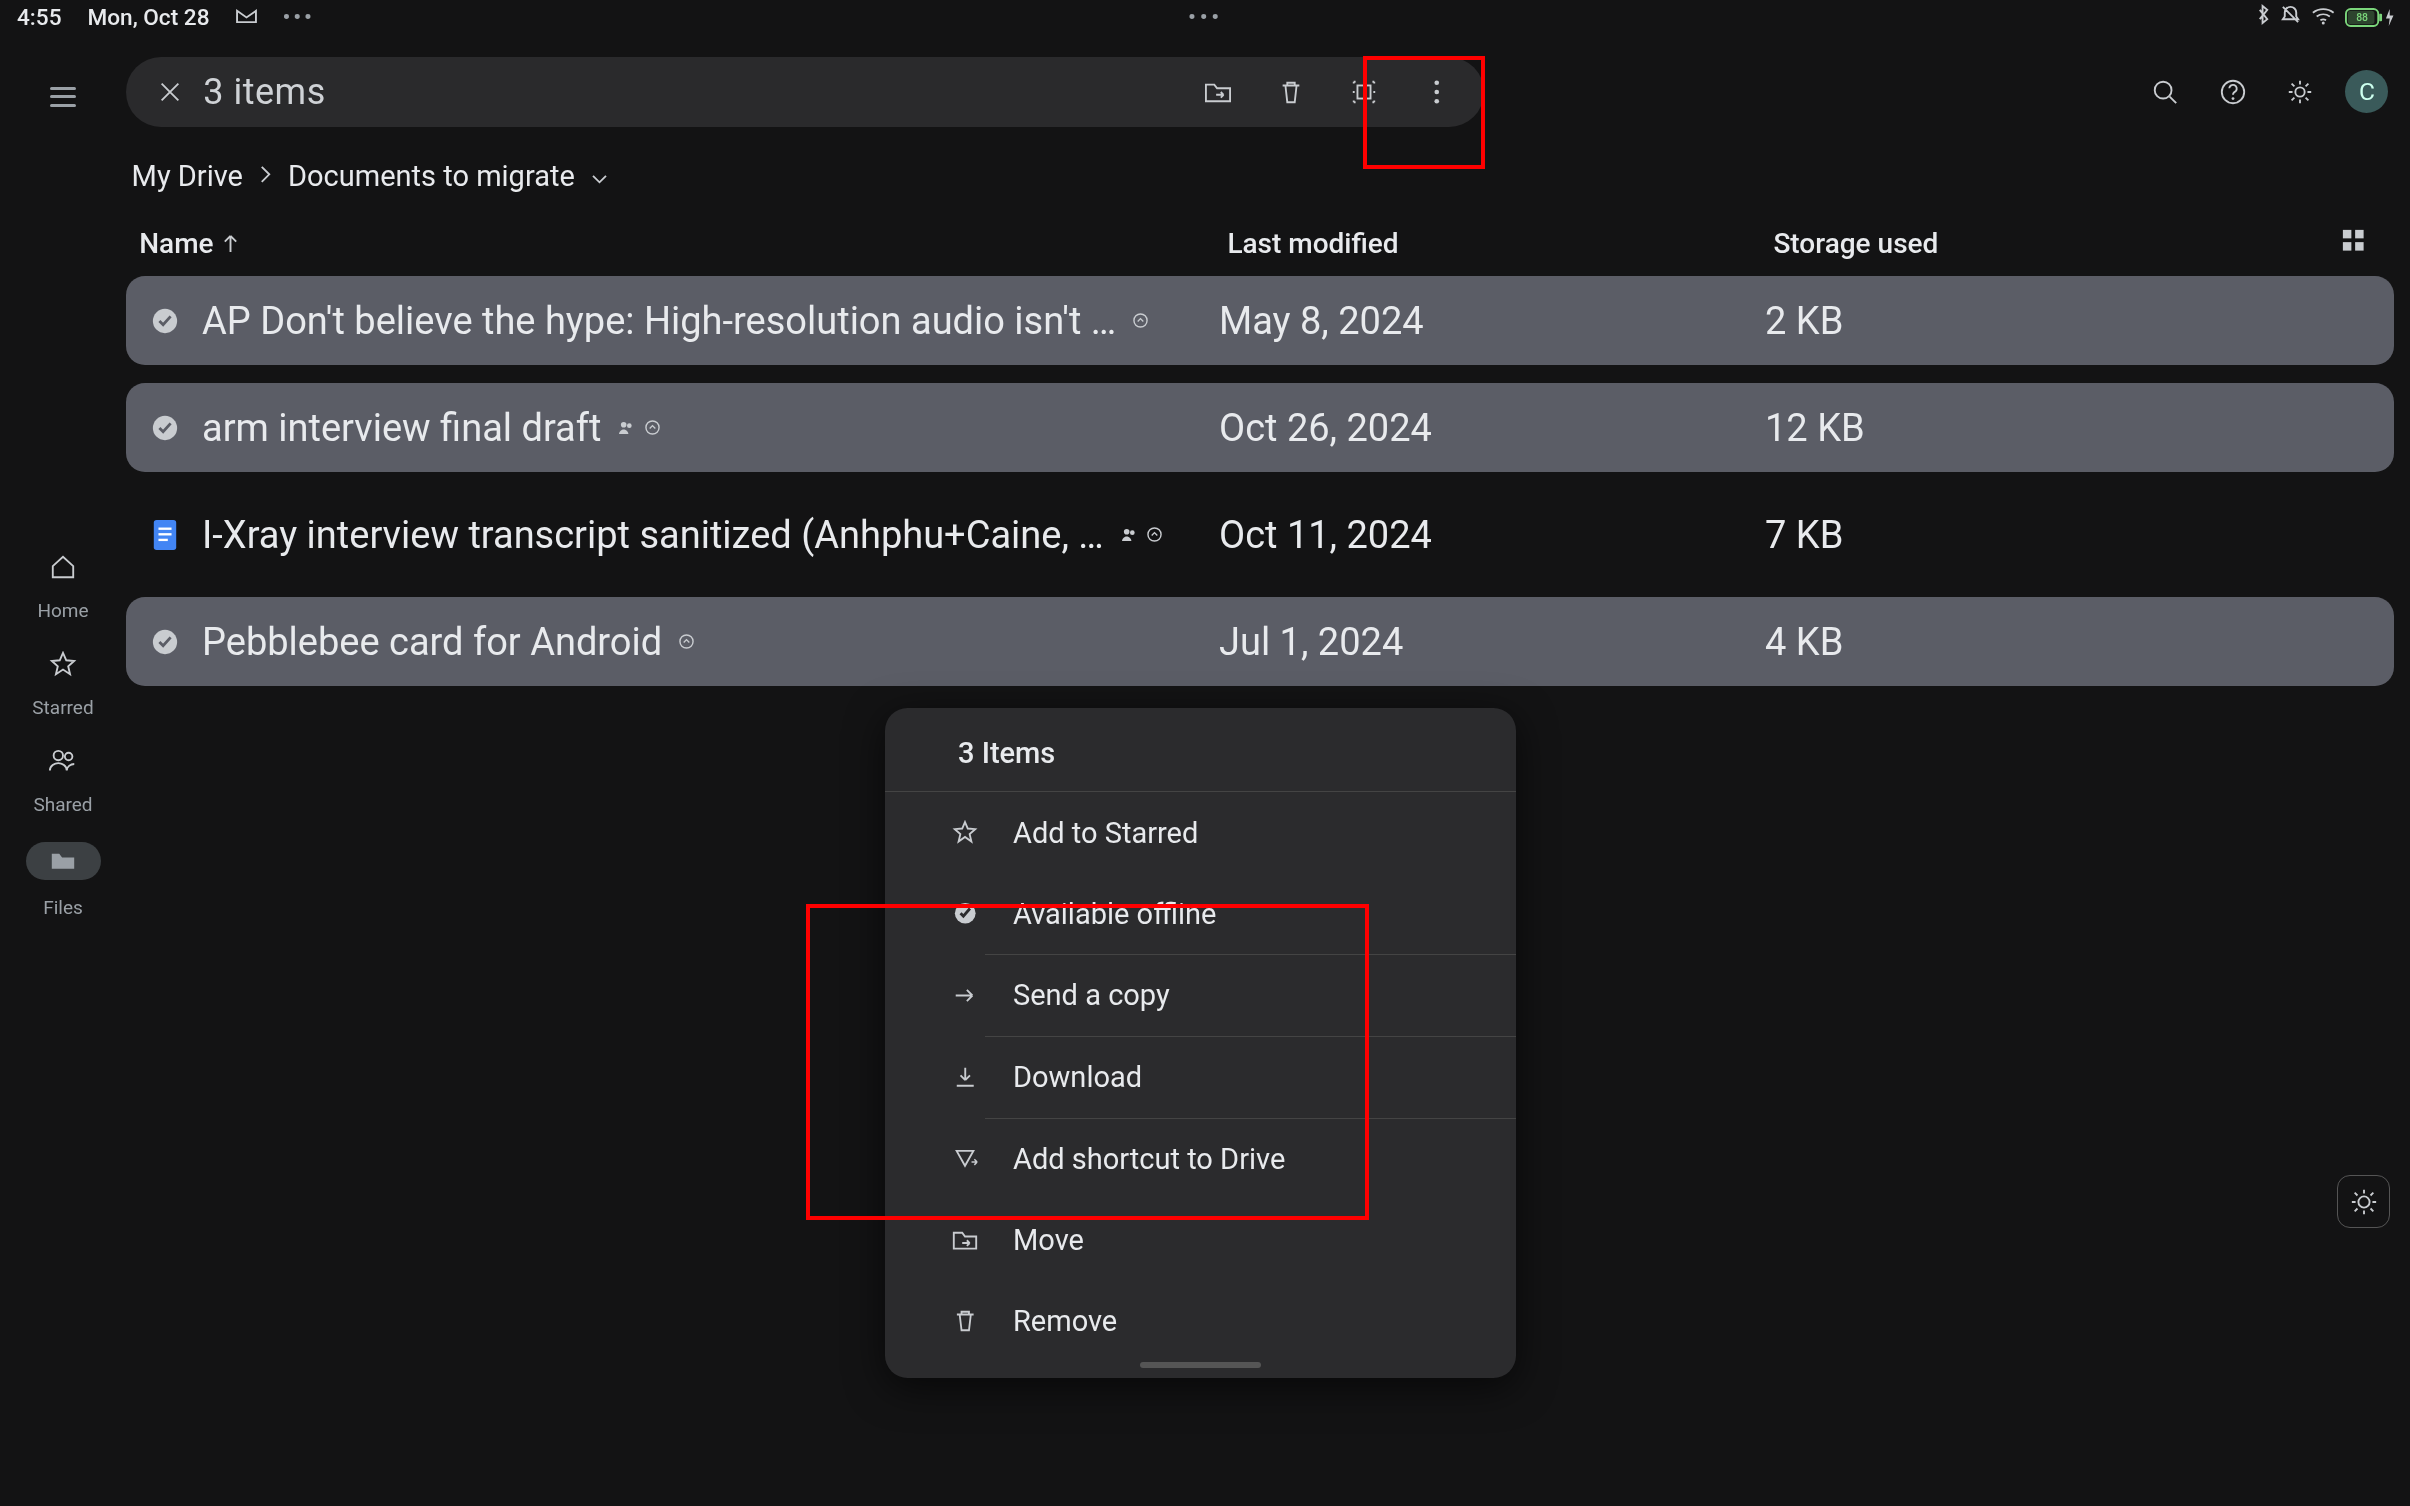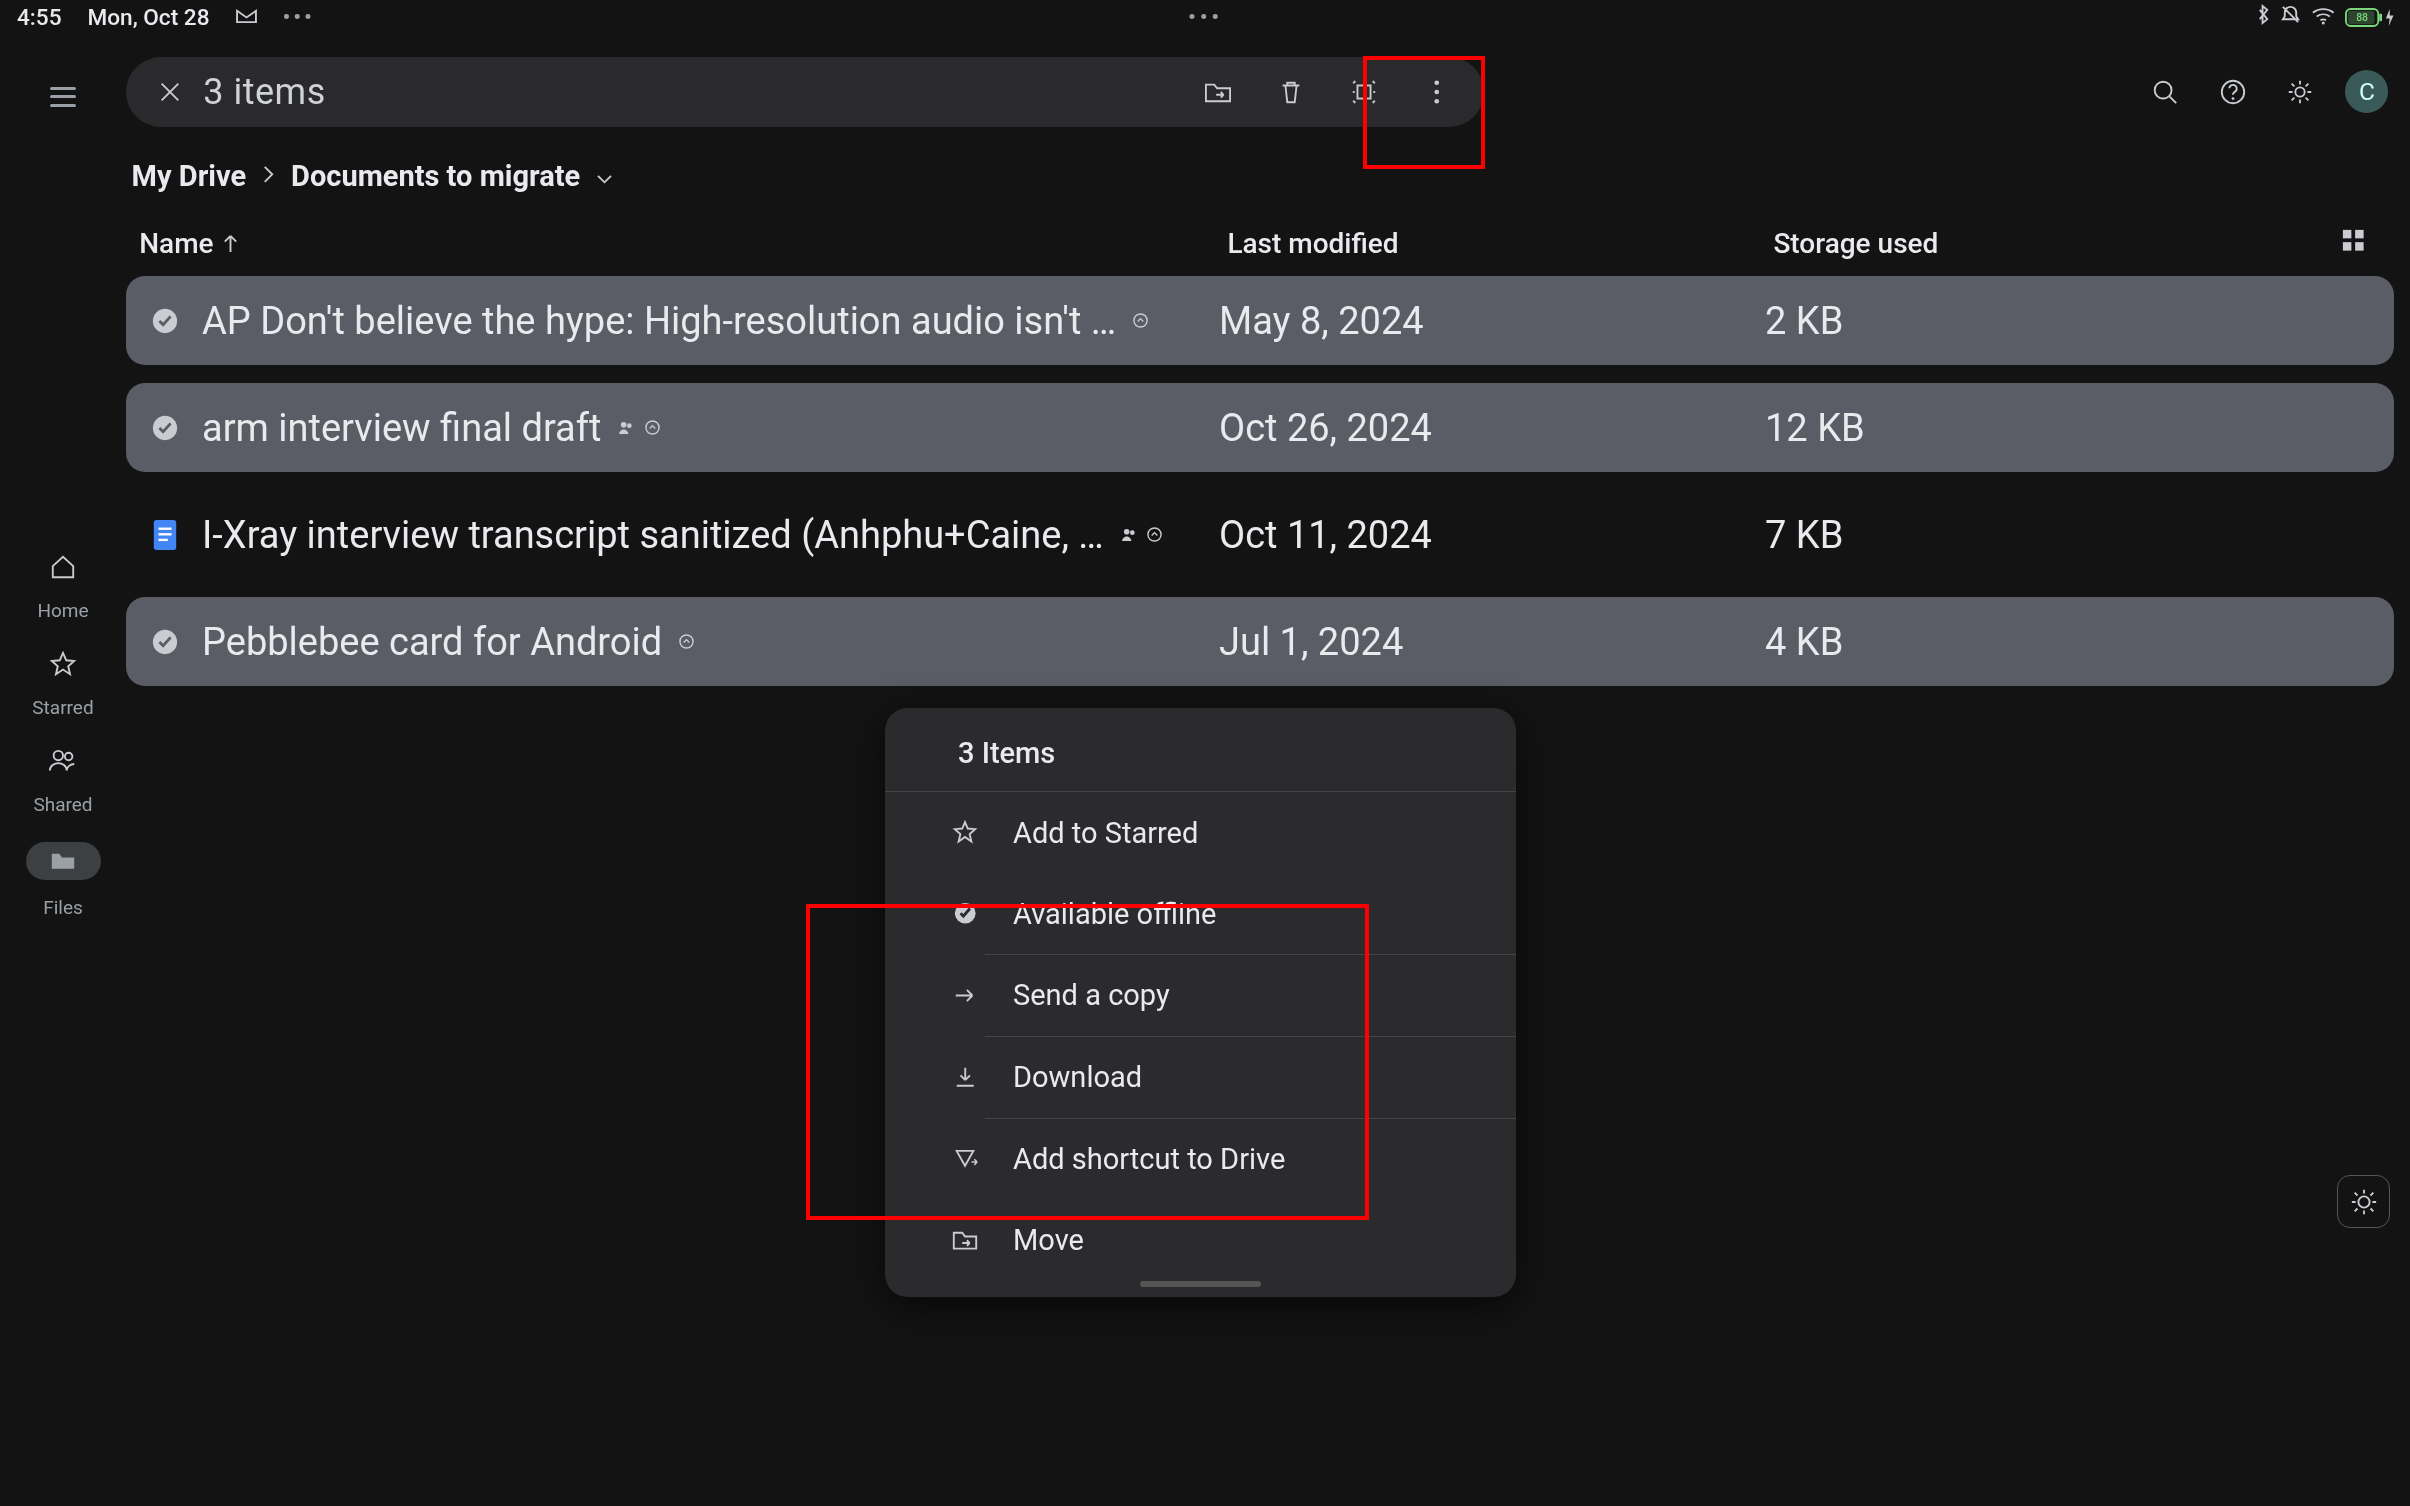--- a/index.html
+++ b/index.html
@@ -25,21 +25,21 @@
 
     .toolbar { display:flex; align-items:center; gap:17px; margin-top:22.6px; }
     .sel-bar { background:#2a2a2c; border-radius:45px; height:70px; flex:1; max-width:1358px; display:flex; align-items:center; padding:0 11.3px 0 21px; }
     .sel-bar .close { width:45px; height:45px; display:flex; align-items:center; justify-content:center; }
     .sel-title { font-size:36px; color:#cfd2d6; margin-left:11.3px; flex:1; font-weight:400; letter-spacing:0.5px; }
     .sel-actions { display:flex; gap:28px; margin-right:13px; }
     .icon-btn { width:45px; height:45px; display:flex; align-items:center; justify-content:center; border-radius:50%; }
     .right-actions { display:flex; gap:22.6px; margin-left:auto; align-items:center; margin-right:5.6px; }
     .avatar { width:43px; height:43px; border-radius:50%; background:#3a5a5a; color:#cfe; display:flex; align-items:center; justify-content:center; font-size:24.5px; }
 
-    .breadcrumb { display:flex; align-items:flex-start; gap:15px; color:#e8eaed; font-size:29px; margin:32px 0 21px 5.6px; font-weight:700; }
+    .breadcrumb { display:flex; align-items:flex-start; gap:15px; color:#e8eaed; font-size:29px; margin:32px 0 21px 5.6px; font-weight:400; }
     .breadcrumb .chev { color:#9aa0a6; }
 
     .col-headers { display:flex; align-items:flex-start; padding:13px 9.4px 13px 9.4px; color:#e8eaed; font-size:28px; font-weight:500; }
     .col-name { width:1092px; padding-left:3.8px; display:flex; align-items:center; gap:7.5px; }
     .col-mod { width:546px; }
     .col-size { flex:1; }
     .grid-toggle { margin-left:auto; margin-right:19px; }
 
     .rows { display:flex; flex-direction:column; gap:18px; margin-top:3.8px; }
     .row { display:flex; align-items:center; height:89px; border-radius:19px; padding-left:21px; font-size:38px; color:#e8eaed; }
@@ -391,20 +391,28 @@
       </div>
       <div class="menu-item">
         <span class="icon-slot">
           <svg width="28" height="24.5" viewBox="0 0 30 26">
             <path d="M3 5h9l3 4h12v13H3z" class="stroke"></path>
             <path d="M12 16h8m0 0l-3-3m3 3l-3 3" class="stroke"></path>
           </svg>
         </span>
         <span>Move</span>
       </div>
+      <div class="menu-item">
+        <span class="icon-slot">
+          <svg width="24.5" height="26" viewBox="0 0 26 28">
+            <path d="M4 7h18M9 7V4h8v3M7 7l2 17h8l2-17" class="stroke"></path>
+          </svg>
+        </span>
+        <span>Remove</span>
+      </div>
     </div>
   <div class="menu-handle"></div>
 </div>
 
 <div class="hl hl1"></div>
 <div class="hl hl2"></div>
 
 <div class="fab">
   <svg width="28" height="28" viewBox="0 0 30 30">
       <circle cx="15" cy="15" r="6" class="stroke"></circle>

